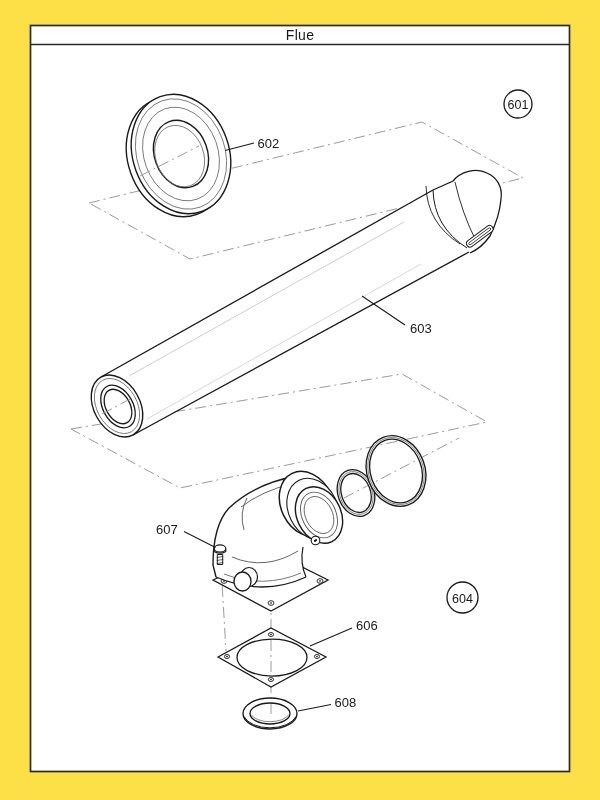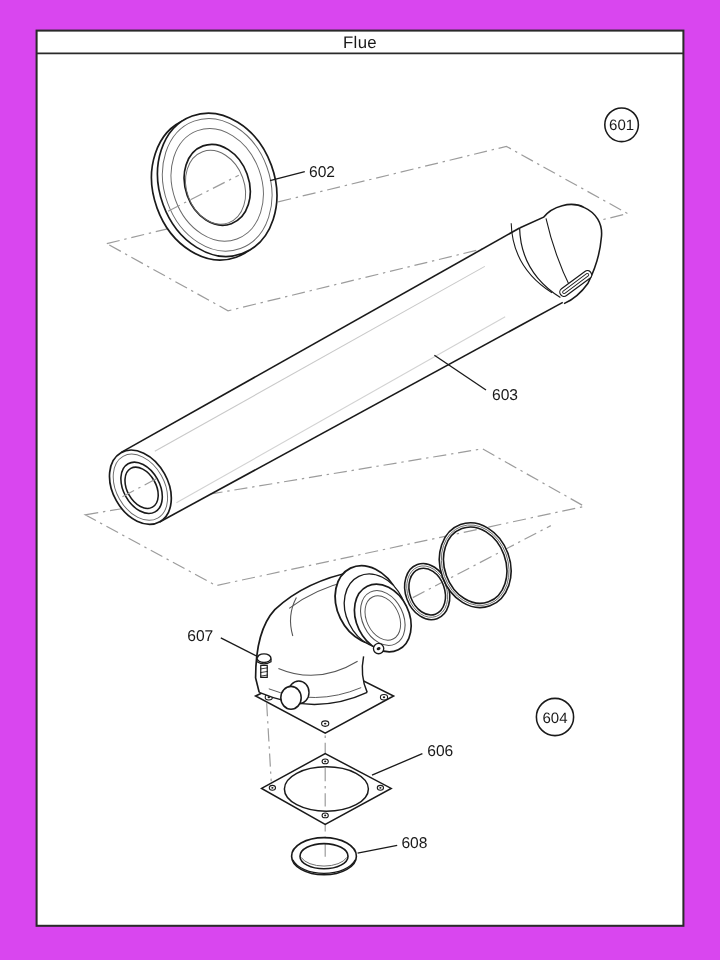--- a/index.html
+++ b/index.html
@@ -1,16 +1,16 @@
 <!DOCTYPE html>
 <html><head>
 <meta charset="utf-8">
 <style>
   html,body{margin:0;padding:0;background:#ffffff;}
-  .page{position:relative;width:600px;height:800px;background:#d946ef;overflow:hidden;}
+  .page{position:relative;width:600px;height:800px;background:#fde047;overflow:hidden;}
   svg text{font-family:"Liberation Sans", sans-serif;fill:#1a1a1a;}
   .lbl{font-size:13px;}
   .circ-lbl{font-size:12.5px;}
   .title-lbl{font-size:14px;letter-spacing:.3px;}
 </style>
 </head>
 <body>
 
 <div class="page">
 <svg width="600" height="800" viewBox="0 0 600 800">

